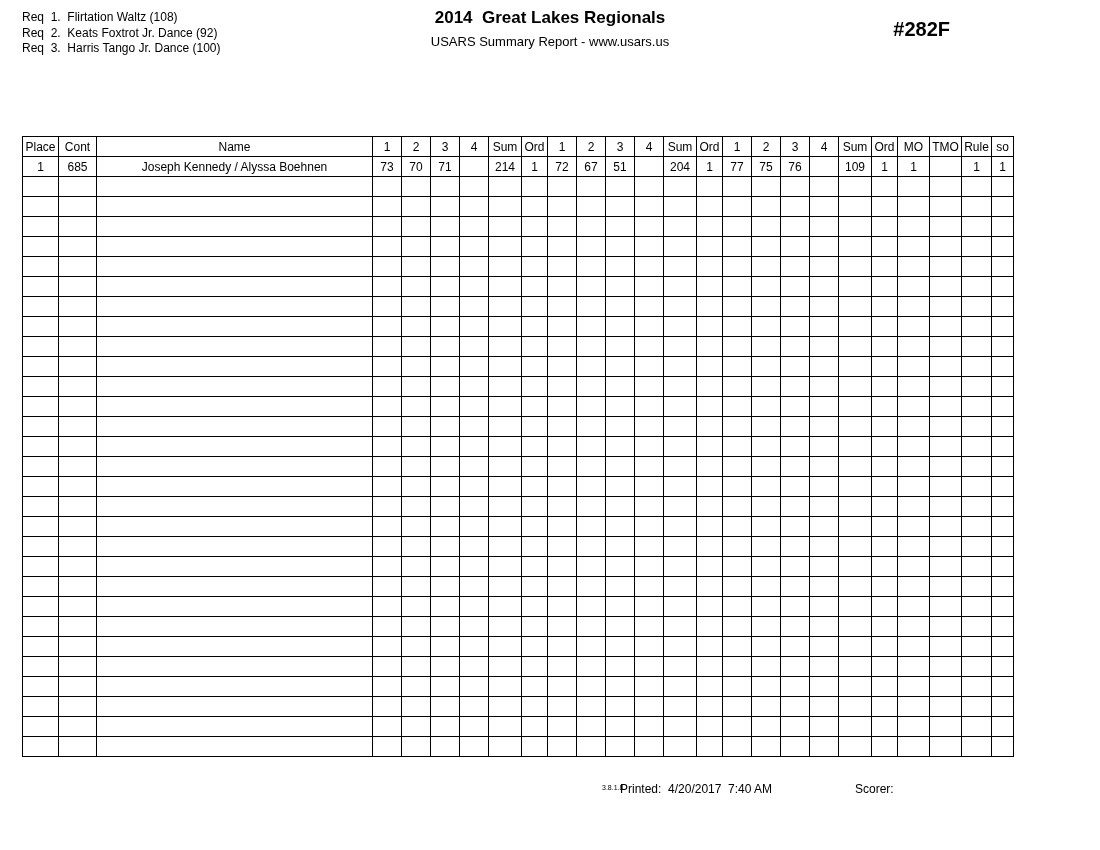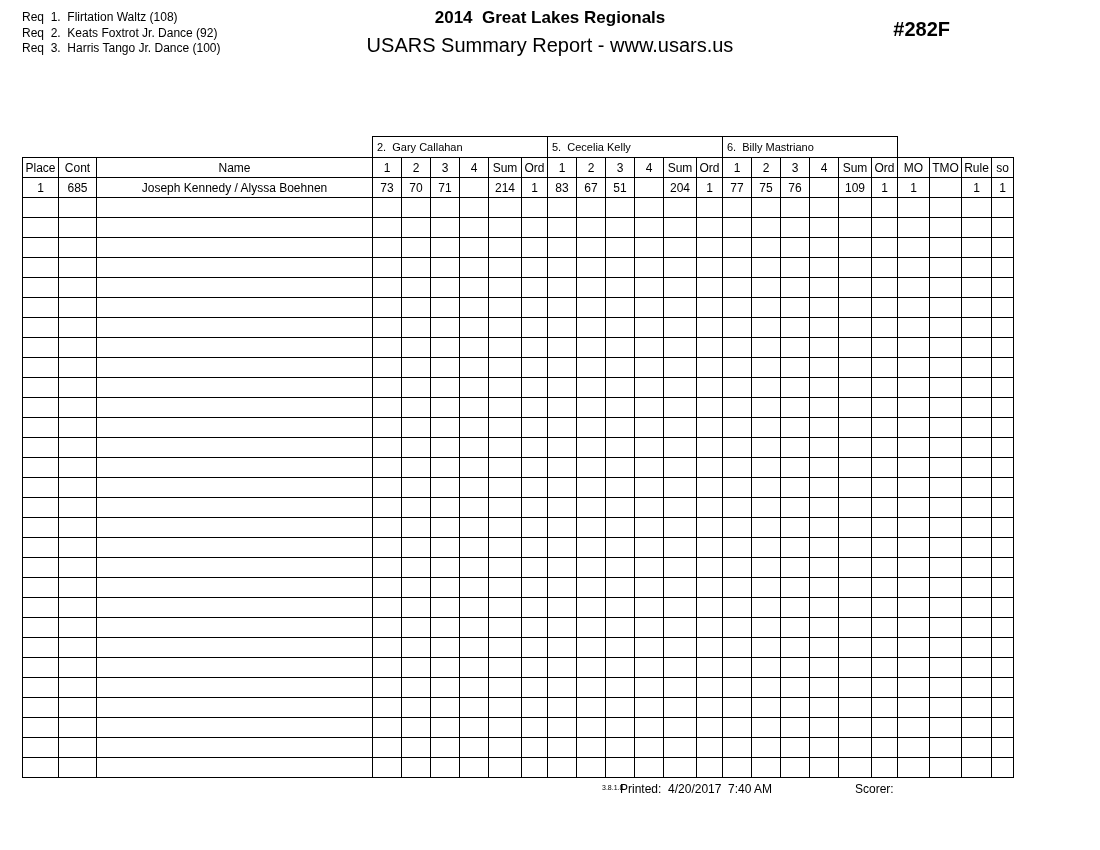--- a/index.html
+++ b/index.html
@@ -8,21 +8,21 @@
     background: #fff; color: #000;
     font-family: "Liberation Sans", sans-serif; overflow: hidden;
   }
   .req-block { position: absolute; left: 22px; top: 10px; }
   .req-line { font-size: 12px; line-height: 15.5px; white-space: pre; }
 
   .header-center { position: absolute; left: 0; top: 8px; width: 1100px; text-align: center; }
   .title  { font-size: 17px; font-weight: bold; white-space: pre; margin-bottom: 6px; }
   .venue  { font-size: 14px; white-space: pre; margin-bottom: 4px; }
   .event  { font-size: 18px; font-weight: bold; letter-spacing: 1.5px; white-space: pre; margin-bottom: 4px; }
-  .report { font-size: 20px; }
+  .report { font-size: 13px; }
   .event-number { position: absolute; right: 72px; top: 18px; font-size: 20px; font-weight: bold; }
 
   table.score-table { position: absolute; left: 22px; top: 136px; border-collapse: collapse; table-layout: fixed; }
   .score-table td, .score-table th {
     border: 1px solid #000; height: 19px; padding: 0;
     font-size: 12px; font-weight: normal; text-align: center;
     overflow: hidden; white-space: nowrap;
   }
   .judge-row td { height: 20px; }
   td.nb { border: none; }
@@ -80,27 +80,20 @@
         <col style="width:29px">
         <col style="width:29px">
         <col style="width:33px">
         <col style="width:26px">
       <col style="width:32px">
         <col style="width:32px">
         <col style="width:30px">
         <col style="width:22px">
     </colgroup>
     <thead>
-      <tr class="judge-row">
-        <td class="nb" colspan="3"></td>
-        <td class="judge-box" colspan="6">2.  Gary Callahan</td>
-        <td class="judge-box" colspan="6">5.  Cecelia Kelly</td>
-        <td class="judge-box" colspan="6">6.  Billy Mastriano</td>
-        <td class="nb" colspan="4"></td>
-      </tr>
       <tr>
         <th>Place</th>
         <th>Cont</th>
         <th class="name-col">Name</th>
 
         <th>1</th>
         <th>2</th>
         <th>3</th>
         <th>4</th>
         <th>Sum</th>
@@ -132,21 +125,21 @@
         <td class="b left">685</td>
         <td class="b name-col">Joseph Kennedy / Alyssa Boehnen</td>
 
         <td class="score">73</td>
         <td class="score">70</td>
         <td class="score">71</td>
         <td class="score"></td>
         <td class="sum">214</td>
         <td class="ord ord-val">1</td>
 
-        <td class="score">83</td>
+        <td class="score">72</td>
         <td class="score">67</td>
         <td class="score">51</td>
         <td class="score"></td>
         <td class="sum">204</td>
         <td class="ord ord-val">1</td>
 
         <td class="score">77</td>
         <td class="score">75</td>
         <td class="score">76</td>
         <td class="score"></td>

